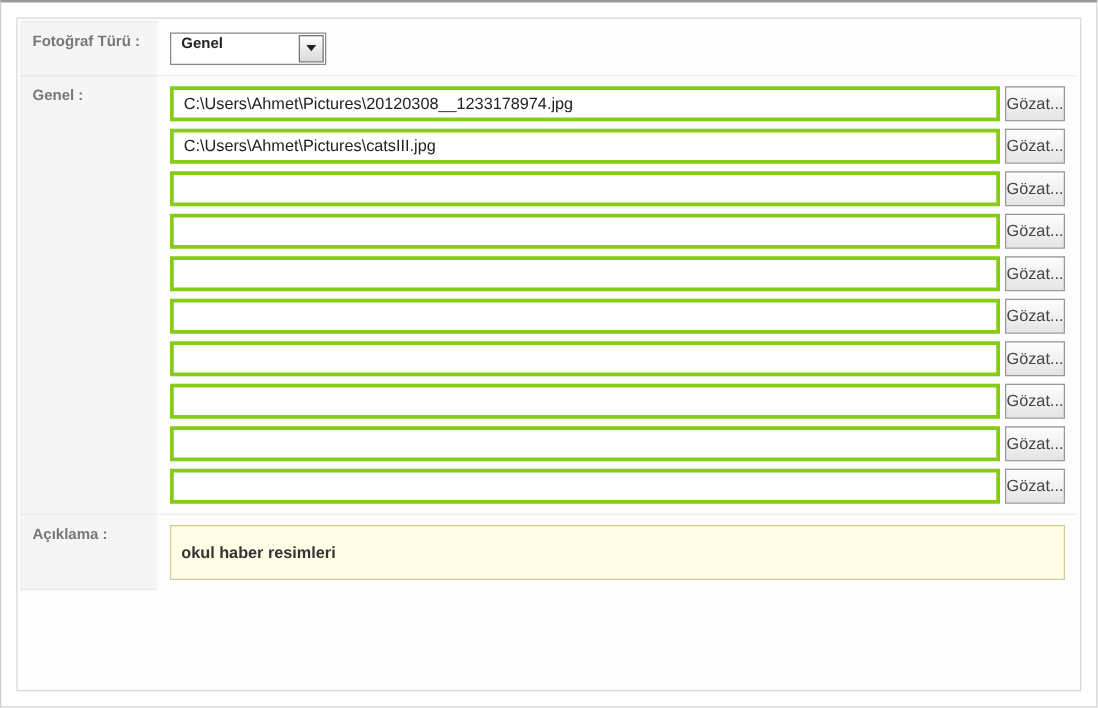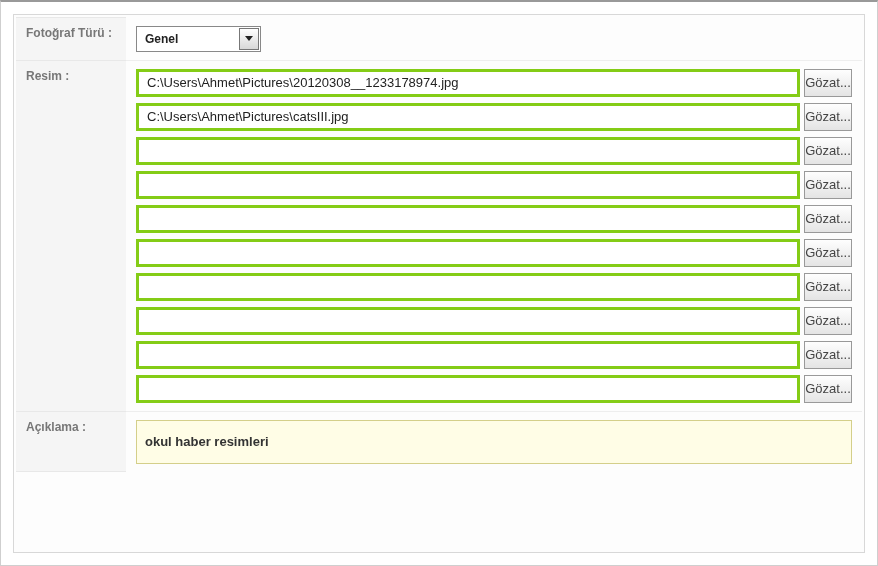--- a/index.html
+++ b/index.html
@@ -5,21 +5,21 @@
   * { box-sizing: border-box; margin: 0; padding: 0; }
   html, body { width: 878px; height: 566px; font-family: Arial, sans-serif; font-size: 12px; }
   body { background: #f2f2f2; padding: 0; }
   .outer-frame { border: 1px solid #cfcfcf; border-top: 2px solid #999; background: #fff; margin: 0; padding: 12px; height: 100%; }
   .inner-panel { border: 1px solid #d8d8d8; background: #fdfdfd; height: 100%; padding: 2px; }
   .form-table { width: 100%; border-collapse: collapse; }
   .form-table td { vertical-align: top; padding: 8px 10px; }
   .label-cell { width: 110px; color: #777; font-weight: bold; background: #f5f5f5; border-top: 1px solid #e8e8e8; border-bottom: 1px solid #e8e8e8; }
   .row-sep { border-top: 1px solid #eee; }
   .content-cell { padding: 8px 12px 8px 8px; }
-  .select-wrap { display: inline-flex; align-items: center; border: 1px solid #888; background: #fff; height: 26px; }
+  .select-wrap { display: inline-flex; align-items: flex-start; border: 1px solid #888; background: #fff; height: 26px; }
   .select-wrap .sel-text { padding: 0 60px 0 8px; font-weight: bold; color: #222; }
   .dropdown-btn { width: 20px; height: 22px; margin: 1px; border: 1px solid #777; background: linear-gradient(#fff,#d8d8d8); display: flex; align-items: center; justify-content: center; cursor: pointer; }
   .tri-down { width: 0; height: 0; border-left: 4px solid transparent; border-right: 4px solid transparent; border-top: 5px solid #222; }
   .file-row { display: flex; gap: 4px; margin-bottom: 6px; }
   .file-row:last-child { margin-bottom: 0; }
   .file-input { flex: 1; height: 28px; border: 3px solid #84cc16; background: #fff; padding: 0 8px; font-size: 13px; font-weight: normal; color: #222; }
   .file-input::placeholder { color: #222; }
   .browse-btn { width: 48px; height: 28px; border: 1px solid #999; background: linear-gradient(#fefefe,#e4e4e4); cursor: pointer; color: #444; font-size: 13px; }
   .desc-input { width: 100%; height: 44px; border: 1px solid #d4cf8a; background: #fffde6; padding: 0 8px; font-weight: bold; color: #333; font-size: 13px; }
   .footer { padding: 14px 16px 14px 16px; text-align: right; }
@@ -39,21 +39,21 @@
         <td class="content-cell">
           <div class="select-wrap">
             <span class="sel-text">Genel</span>
             <div class="dropdown-btn">
               <div class="tri-down"></div>
             </div>
           </div>
         </td>
       </tr>
       <tr class="row-sep">
-        <td class="label-cell" style="vertical-align:top">Resim :</td>
+        <td class="label-cell" style="vertical-align:top">Genel :</td>
         <td class="content-cell" id="file-rows-cell">
               <div class="file-row">
                 <input class="file-input" value="C:\Users\Ahmet\Pictures\20120308__1233178974.jpg" style="">
                 <button class="browse-btn">Gözat...</button>
               </div>
               <div class="file-row">
                 <input class="file-input" value="C:\Users\Ahmet\Pictures\catsIII.jpg" style="">
                 <button class="browse-btn">Gözat...</button>
               </div>
               <div class="file-row">

